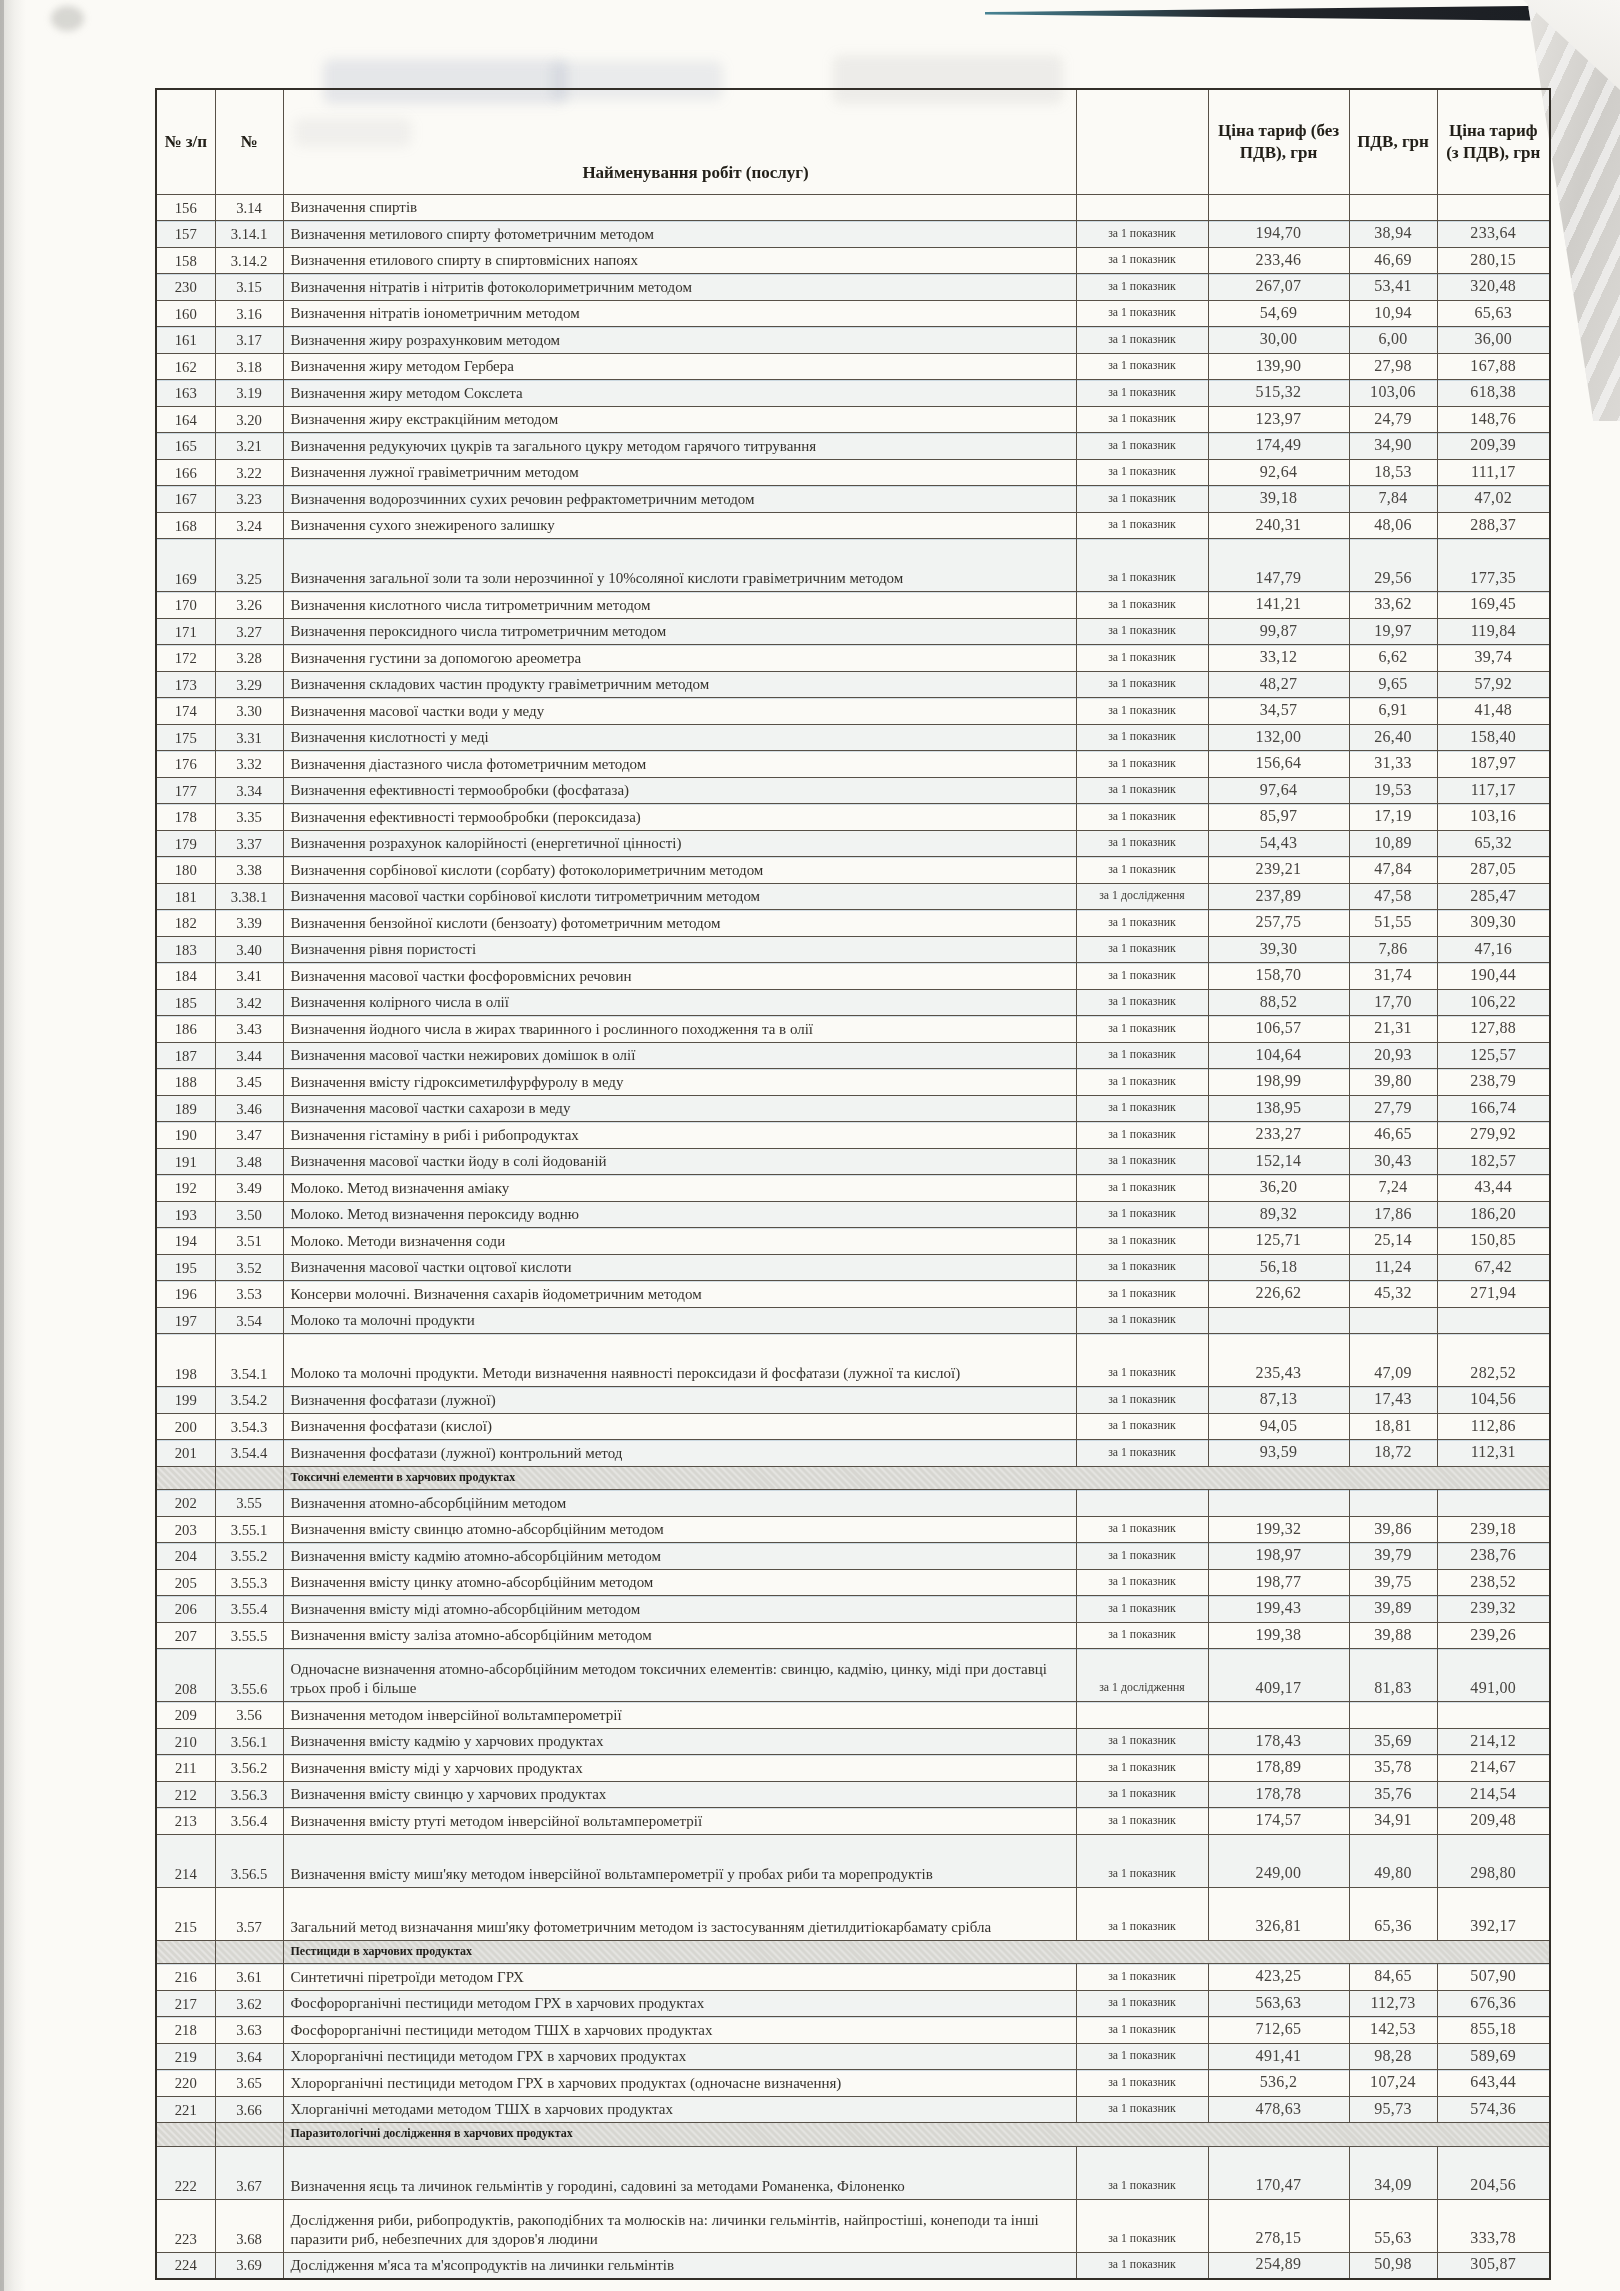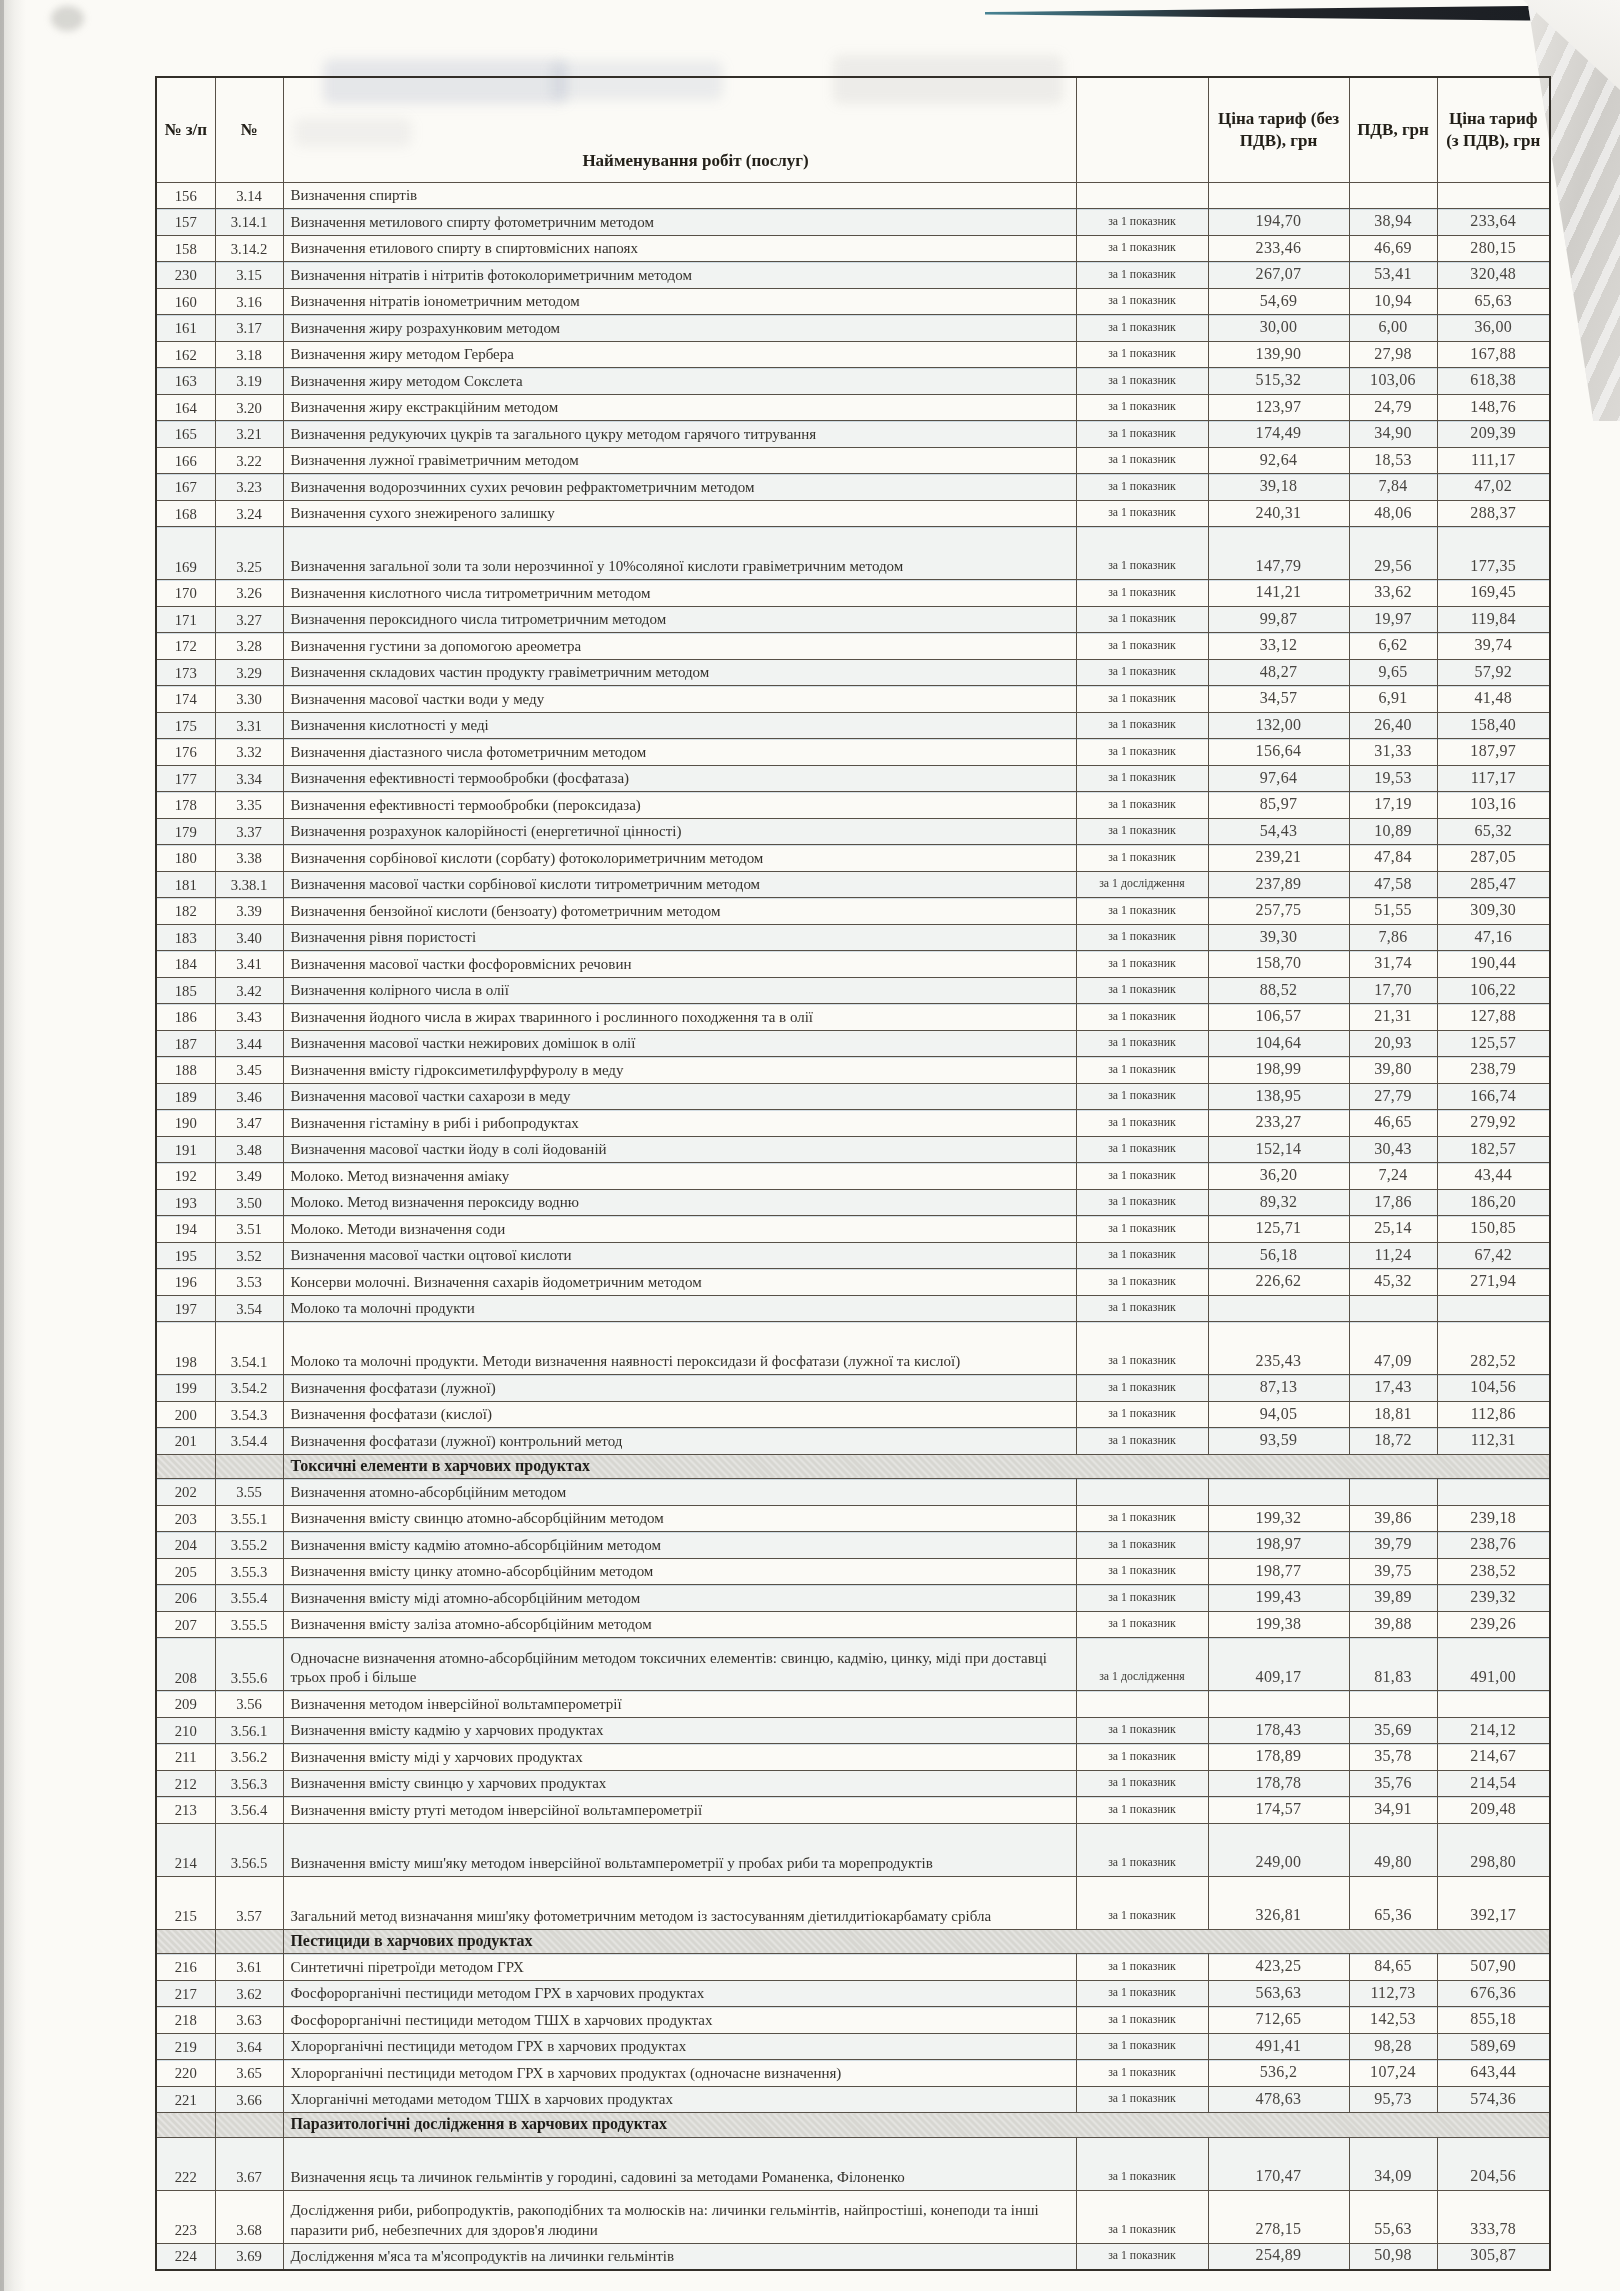--- a/index.html
+++ b/index.html
@@ -35,21 +35,21 @@
 
   
   table.tariff{
     position:absolute;left:155px;top:76px;width:1394px;
     border-collapse:collapse;table-layout:fixed;
     background:transparent;
   }
   table.tariff,table.tariff th,table.tariff td{
     border:1px solid #575047;
   }
-  table.tariff{border:2.5px solid #332f29;}
+  table.tariff{border:2.5px solid #332f29;margin-top:12px;}
   thead th{
     border-bottom:2.5px solid #332f29;
     font-weight:bold;font-size:17px;line-height:1.3;
     vertical-align:middle;text-align:center;color:#232019;
     height:92px;padding:2px 3.9px;
   }
   thead th.h-name{vertical-align:bottom;padding-bottom:9.8px;padding-left:36px;}
   tbody tr{height:26.5px;box-shadow:inset 0 1px 0 rgba(95,140,175,.25);}
   tbody tr.tall{height:53px;}
   tbody tr.section-row{height:23.5px;}
@@ -61,21 +61,21 @@
     overflow:hidden;
   }
   td.c-num,td.c-code{text-align:center;font-size:14.7px;color:#3a3733;}
   td.c-name{text-align:left;padding-left:6.9px;}
   td.c-unit{text-align:center;font-size:11.8px;color:#3c3a36;padding-bottom:5.9px;}
   td.c-price,td.c-vat,td.c-total{text-align:center;font-size:16px;color:#474440;letter-spacing:0.3px;}
   tr.section-row td{
     background:
       repeating-linear-gradient(45deg,rgba(255,255,255,.35) 0 2px,rgba(0,0,0,0) 2px 4.9px),
       #d7d6d1;
-    font-weight:bold;font-size:16px;color:#1f1d19;
+    font-weight:bold;font-size:12px;color:#1f1d19;
     vertical-align:middle;padding-bottom:2px;
   }
   tr.section-row td.c-name{padding-left:6.9px;}
 </style>
 </head>
 <body>
 
 <div class="scan-left-streak"></div>
 <div class="scan-left-edge"></div>
 <div class="scan-stain"></div>

